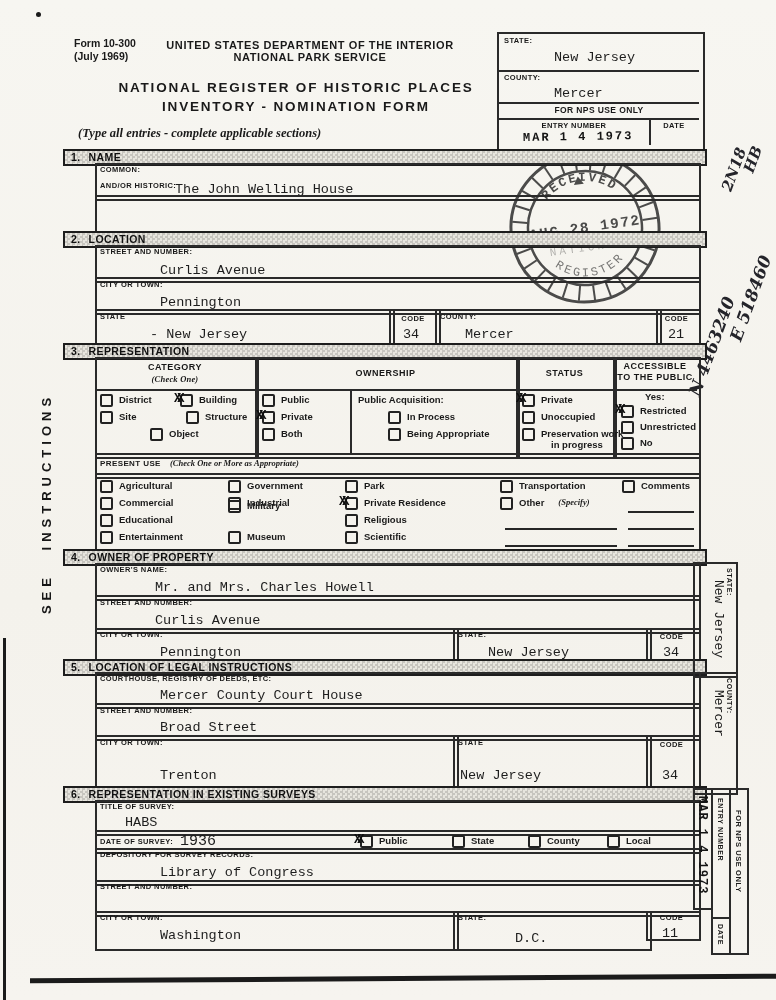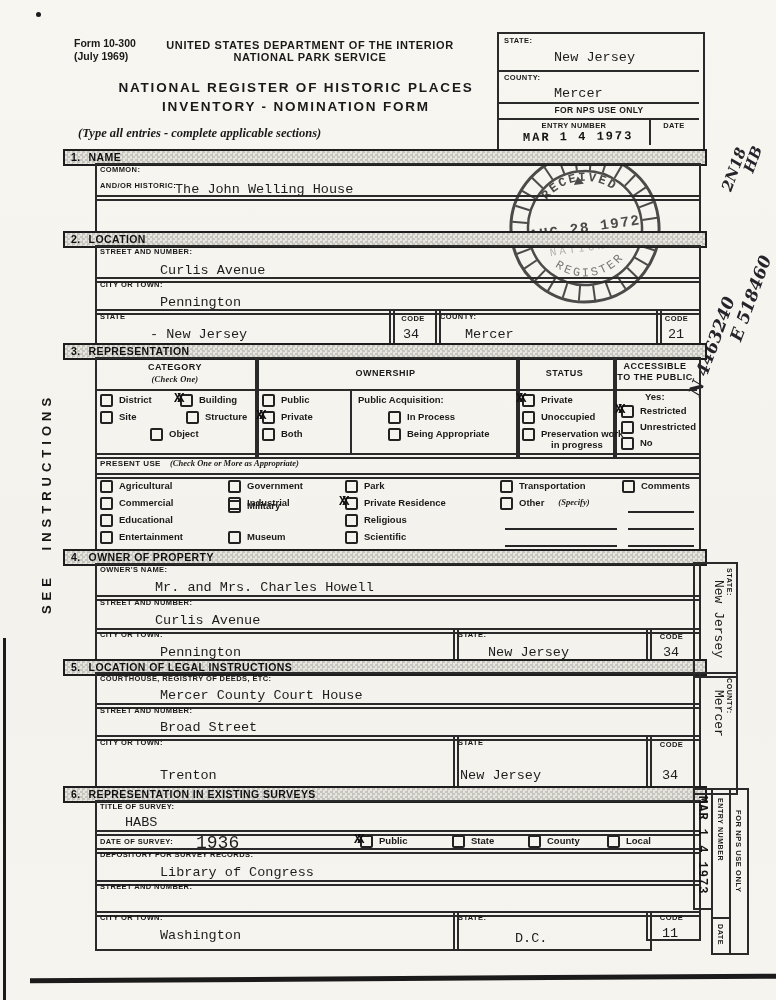--- a/index.html
+++ b/index.html
@@ -357,21 +357,21 @@
 
 <div class="sbar" style="top:786px">
   <span class="num">6.</span>
   <span>REPRESENTATION IN EXISTING SURVEYS</span>
 </div>
 <div class="cell" style="left:95px;top:800px;width:602px;height:32px"></div>
 <div class="flabel" style="left:100px;top:803px">TITLE OF SURVEY:</div>
 <div class="typed" style="left:125px;top:816px">HABS</div>
 <div class="cell" style="left:95px;top:830px;width:602px;height:20px"></div>
 <div class="flabel" style="left:100px;top:838px">DATE OF SURVEY:</div>
-<div class="typed" style="left:196px;top:834px;font-size:18px">1936</div>
+<div class="typed" style="left:180px;top:834px;font-size:15px">1936</div>
 <div class="cb checked" style="left:360px;top:836px">
     <span class="bx"></span>
     <span>Public</span>
   </div>
 <div class="cb" style="left:452px;top:836px">
     <span class="bx"></span>
     <span>State</span>
   </div>
 <div class="cb" style="left:528px;top:836px">
     <span class="bx"></span>

